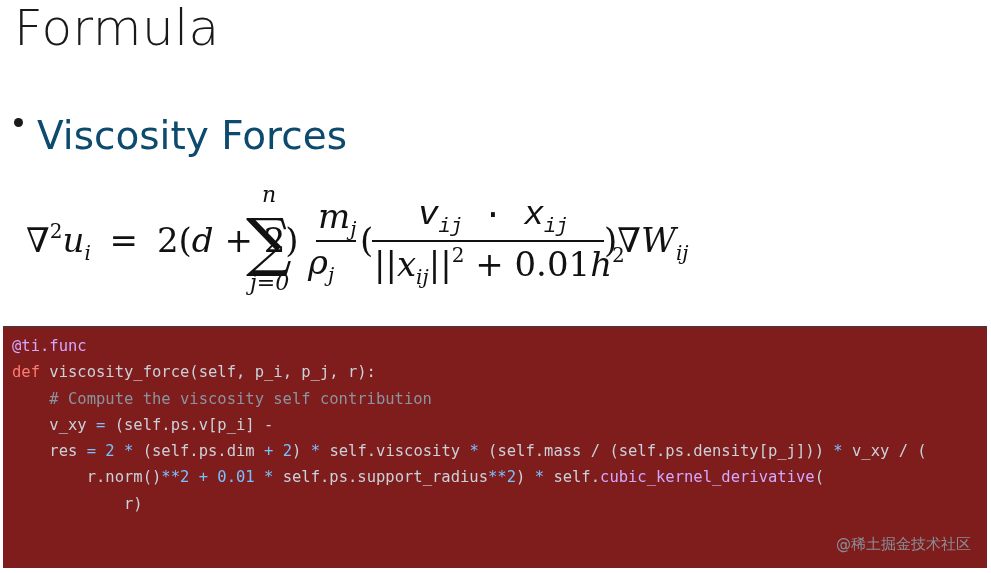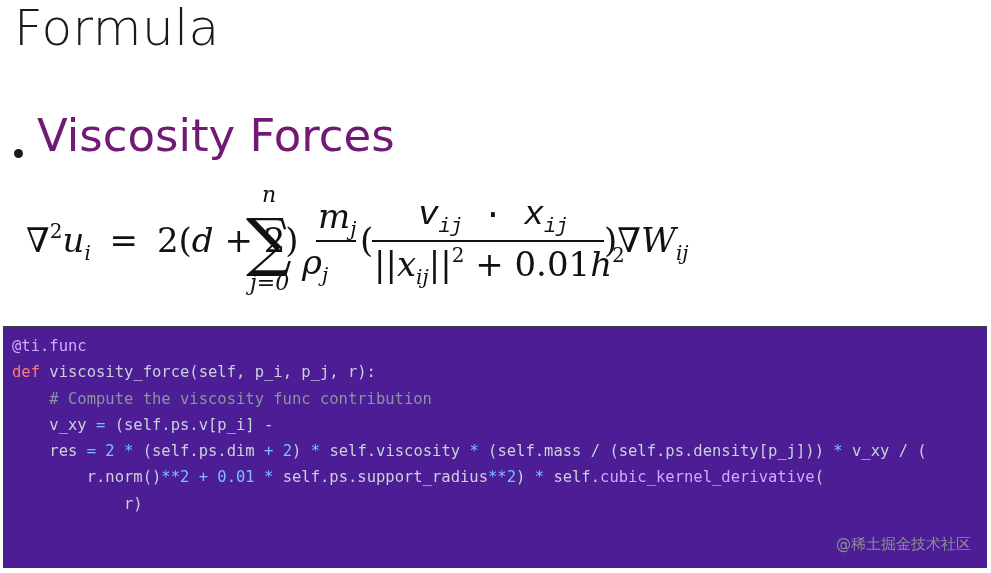--- a/index.html
+++ b/index.html
@@ -9,22 +9,22 @@
       font-family: "DejaVu Sans", sans-serif; color: #111;
     }
     .title {
       position: absolute; left: 14px; top: -2px;
       font-size: 50px; font-weight: 300; color: #1a1a1a;
       letter-spacing: 0.5px; line-height: 60px;
       font-family: "DejaVu Sans", sans-serif;
     }
     .bullet {
       position: absolute; left: 14px; top: 114px;
-      font-size: 45px; color: #701a75; line-height: 44px;
-      display: flex; align-items: flex-end;
+      font-size: 39px; color: #0c4a6e; line-height: 44px;
+      display: flex; align-items: flex-start;
     }
     .bullet .dot {
       display: inline-block; width: 9px; height: 9px; border-radius: 50%;
       background: #1a1a1a; margin-right: 14px; margin-top: 4px;
     }
     
     .formula {
       position: absolute; left: 18px; top: 190px; height: 110px; width: 660px;
       font-family: "DejaVu Serif", "Liberation Serif", serif; color: #111;
     }
@@ -33,21 +33,21 @@
     .sub { font-size: 20px; font-style: italic; position: relative; top: 8px; }
     .sup { font-size: 20px; position: relative; top: -14px; }
     .big { font-size: 34px; }
     .sigma { font-size: 64px; line-height: 64px; }
     .small { font-size: 22px; }
     .fracbar { position: absolute; height: 2px; background: #111; }
 
     
     .code {
       position: absolute; left: 3px; top: 326px; width: 984px; height: 242px;
-      background: #4c1d95; border-top: 1px solid #3a3f47;
+      background: #7f1d1d; border-top: 1px solid #3a3f47;
       box-sizing: border-box; padding-top: 6px;
       font-family: "DejaVu Sans Mono", "Liberation Mono", monospace;
       font-size: 15.5px; color: #c9d1d9;
     }
     .line { height: 26.3px; line-height: 26.3px; white-space: pre; padding-left: 9px; }
     .kw { color: #ff7b72; }
     .dec { color: #d2a8ff; }
     .fn { color: #d2a8ff; }
     .cm { color: #8b949e; }
     .num { color: #79c0ff; }
@@ -76,21 +76,21 @@
   </div>
 
   <div class="f-item small it" style="left:244px; top:-8px;">n</div>
   <div class="f-item sigma" style="left:228px; top:20px;">∑</div>
   <div class="f-item small it" style="left:232px; top:80px;">j=0</div>
 
   <div class="f-item big it" style="left:300px; top:6px;">
     <span>m</span><span class="sub">j</span>
   </div>
   <div class="fracbar" style="left:298px; top:50px; width:40px;"></div>
-  <div class="f-item big it" style="left:284px; top:52px;">
+  <div class="f-item big it" style="left:290px; top:52px;">
     <span>ρ</span><span class="sub">j</span>
   </div>
 
   <div class="f-item big" style="left:342px; top:30px;">(</div>
 
   <div class="f-item big" style="left:400px; top:6px;font-family:Liberation Mono, monospace;">
     <span class="it">v</span><span class="sub">ij</span><span> · </span><span class="it">x</span><span class="sub">ij</span>
   </div>
   <div class="fracbar" style="left:354px; top:50px; width:232px;"></div>
 
@@ -99,19 +99,19 @@
   </div>
 
   <div class="f-item big" style="left:586px; top:30px;">
     <span>)</span><span>∇</span><span class="it">W</span><span class="sub">ij</span>
   </div>
 </div>
 
 <div class="code">
   <div class="line"><span class="dec">@ti.func</span></div>
   <div class="line"><span class="kw">def</span><span> viscosity_force(self, p_i, p_j, r):</span></div>
-  <div class="line"><span>    </span><span class="cm"># Compute the viscosity func contribution</span></div>
+  <div class="line"><span>    </span><span class="cm"># Compute the viscosity self contribution</span></div>
   <div class="line"><span>    v_xy </span><span class="op">=</span><span> (self.ps.v[p_i] -</span></div>
   <div class="line"><span>    res </span><span class="op">=</span><span> </span><span class="num">2</span><span> </span><span class="op">*</span><span> (self.ps.dim </span><span class="op">+</span><span> </span><span class="num">2</span><span>) </span><span class="op">*</span><span> self.viscosity </span><span class="op">*</span><span> (self.mass / (self.ps.density[p_j])) </span><span class="op">*</span><span> v_xy / (</span></div>
   <div class="line"><span>        r.norm()</span><span class="op">**</span><span class="num">2</span><span> </span><span class="op">+</span><span> </span><span class="num">0.01</span><span> </span><span class="op">*</span><span> self.ps.support_radius</span><span class="op">**</span><span class="num">2</span><span>) </span><span class="op">*</span><span> self.</span><span class="fn">cubic_kernel_derivative</span><span>(</span></div>
   <div class="line"><span>            r)</span></div>
   <div class="watermark">@稀土掘金技术社区</div>
 </div>
 
 </body></html>

